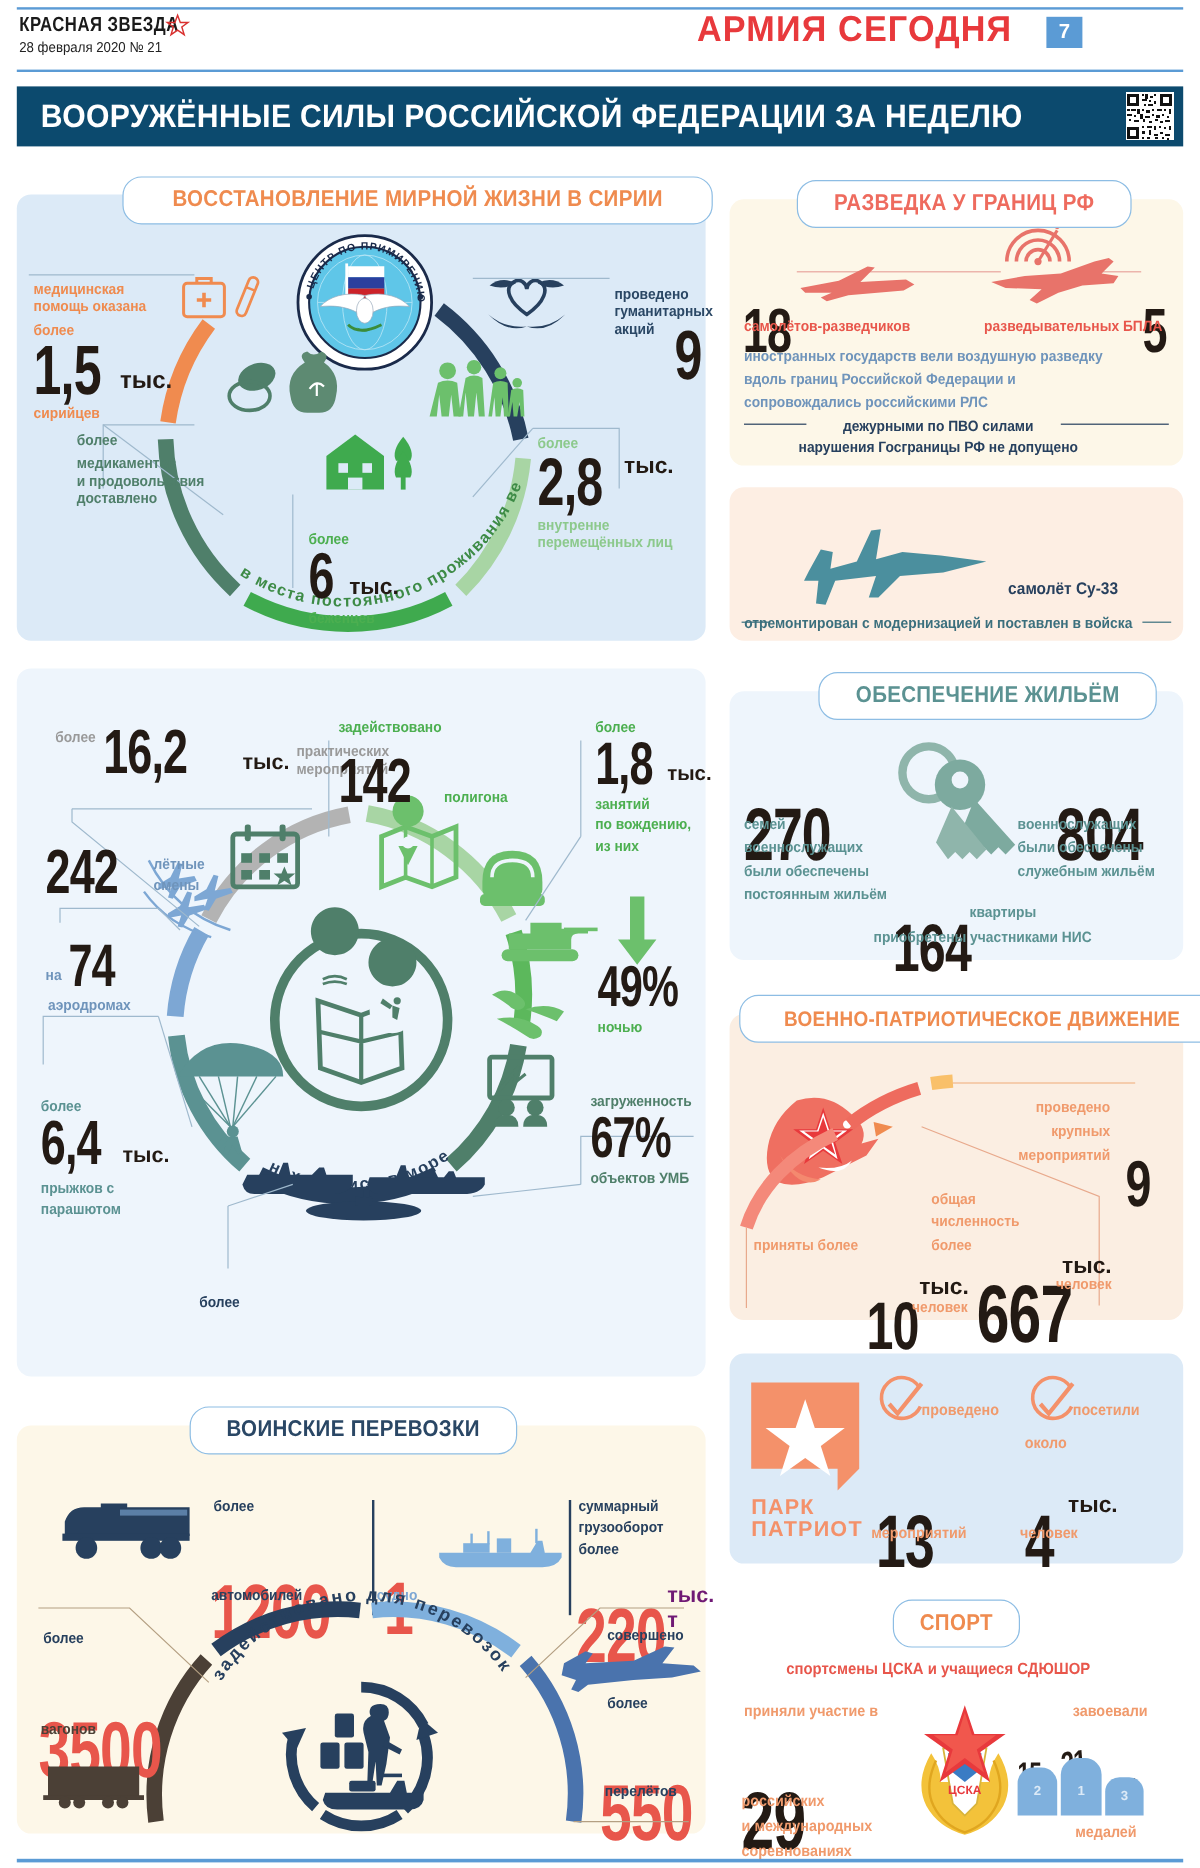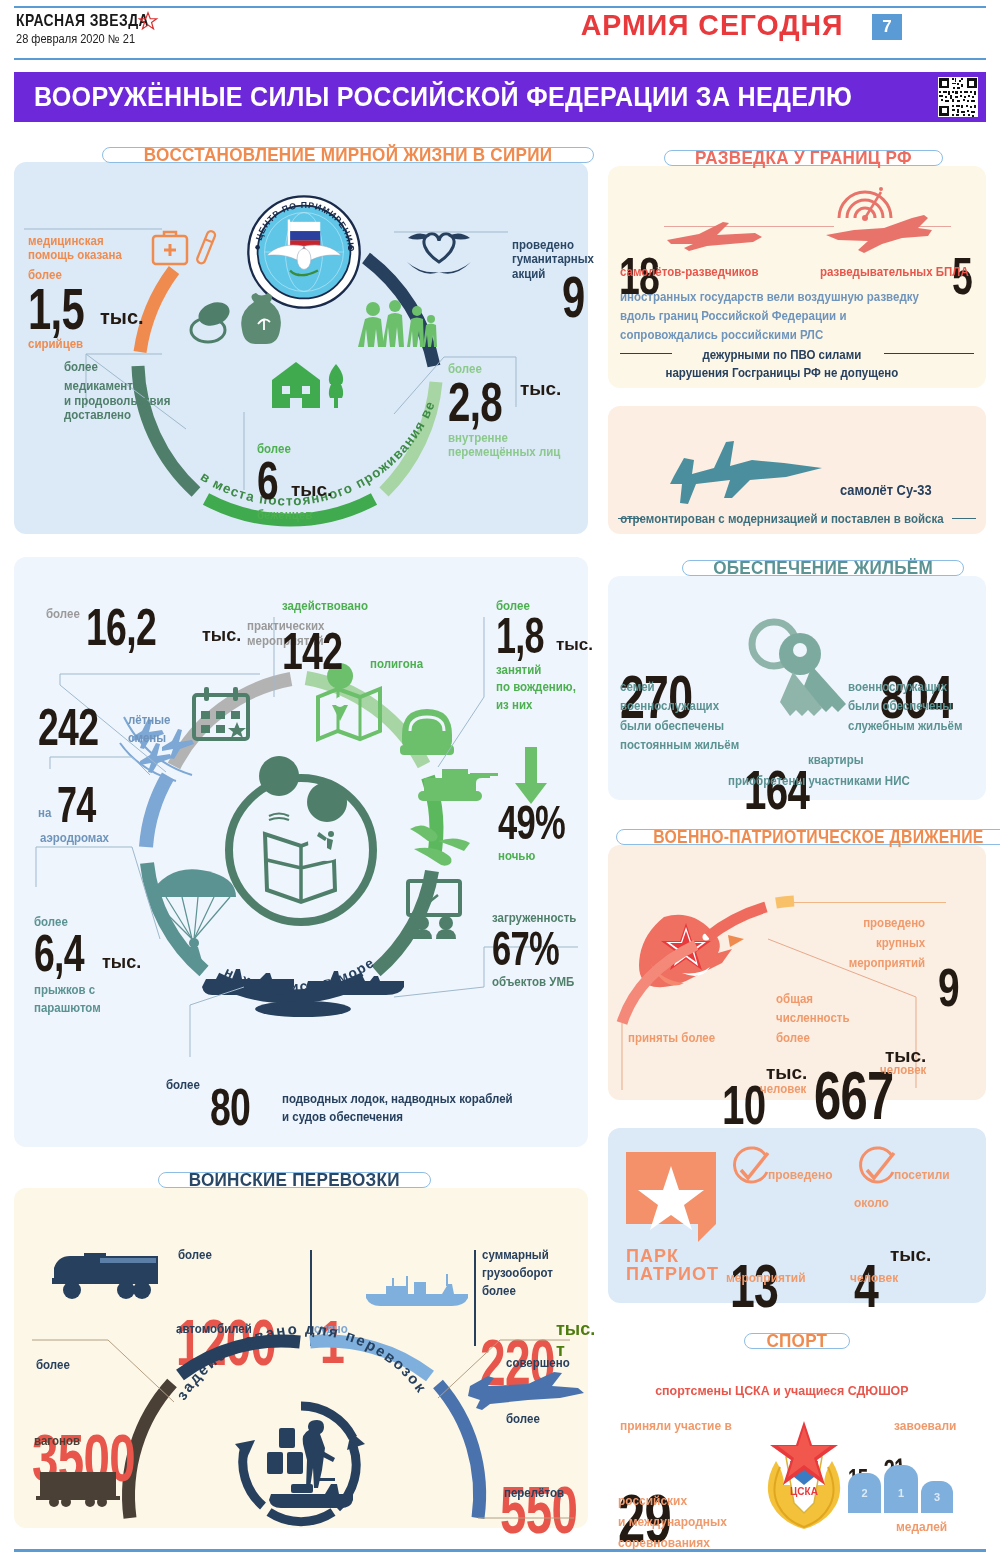--- a/index.html
+++ b/index.html
@@ -22,35 +22,35 @@
     transform:scaleX(0.92); transform-origin:left center; }
   .army-today { position:absolute; right:72px; top:8px; font-size:30px; font-weight:bold;
     color:#e8393c; letter-spacing:1px; transform:scaleX(0.95); transform-origin:right center; }
   .page-num { position:absolute; right:14px; top:14px; width:30px; height:26px;
     background:#5b9bd5; color:#fff; font-size:17px; font-weight:bold;
     display:flex; align-items:center; justify-content:center; }
   .rule-mid { position:absolute; left:14px; top:58px; width:972px; height:1.5px; background:#5b9bd5; }
 
   
   #banner { position:absolute; left:14px; top:72px; width:972px; height:50px;
-    background:#6d28d9; display:flex; align-items:center; }
+    background:#0c4a6e; display:flex; align-items:center; }
   #banner .btxt { color:#fff; font-size:27px; font-weight:bold; letter-spacing:0.3px;
     margin-left:20px; transform:scaleX(0.93); transform-origin:left center; }
   #banner .qr { position:absolute; right:8px; top:5px; width:40px; height:40px; }
 
   
   .panel { position:absolute; border-radius:12px; }
   .p-blue  { background:#dceaf7; }
   .p-blue2 { background:#eef5fc; }
   .p-cream { background:#fdf7e8; }
   .p-peach { background:#fbeee2;padding-left:26px; }
   .p-peach2{ background:#fdeee3; }
 
   .pill { position:absolute; background:#fff; border:1.5px solid #8dbde4; border-radius:16px;
-    height:16px; display:flex; align-items:center; justify-content:center;
+    height:40px; display:flex; align-items:center; justify-content:center;
     padding:0 18px; white-space:nowrap; z-index:20; }
   .pill span { font-size:19px; font-weight:bold; letter-spacing:0.3px;
     transform:scaleX(0.9); transform-origin:center; }
   .pill.o span { color:#ef8b4f; }
   .pill.r span { color:#ee6b5e; }
   .pill.t span { color:#5b9292; }
   .pill.d span { color:#2a4765; }
 
   
   .big { font-weight:bold; color:#231a14; line-height:0.85;
@@ -589,25 +589,20 @@
 
   <div style="position:absolute; left:478px; top:354px;">
     <div class="lbl t-dg cond">загруженность</div>
     <span class="big cond" style="font-size:48px; display:block; margin-top:4px; width:100px;">67%</span>
     <div class="lbl t-dg cond" style="margin-top:5px;">объектов УМБ</div>
   </div>
 
   <div style="position:absolute; left:152px; top:521px;">
     <div class="lbl t-nv cond">более</div>
   </div>
-  <div style="position:absolute; left:196px; top:528px; display:flex; align-items:flex-end;">
-    <span class="big cond" style="font-size:52px; width:72px;">80</span>
-    <span class="lbl t-nv cond" style="white-space:pre-line; line-height:1.5; margin-bottom:2px;">подводных лодок, надводных кораблей
-и судов обеспечения</span>
-  </div>
 </div>
 
 <div class="panel p-peach" style="left:608px; top:845px; width:378px; height:255px;">
   <div class="pill o" style="left:8px; top:-16px;">
     <span style="font-size:17.5px;">ВОЕННО-ПАТРИОТИЧЕСКОЕ ДВИЖЕНИЕ</span>
   </div>
 
   <svg style="position:absolute; left:28px; top:62px; width:110px; height:88px;" viewBox="0 0 110 88">
     <path d="M28 10 q26 -8 46 12 q14 12 8 24 l14 -4 l-10 14 l-36 18 q-24 10 -38 4 q-12 -8 -8 -30 q4 -22 24 -38z" fill="#ef6f61"></path>
     <path d="M92 28 l16 4 l-14 8 z" fill="#f08b4f"></path>
@@ -754,21 +749,21 @@
       <rect x="30" y="6" width="2" height="9"></rect>
         <rect x="44" y="4" width="2" height="11"></rect>
       <rect x="84" y="2" width="2" height="12"></rect>
     </g>
   </svg>
 
   <div class="lnv" style="left:460px; top:62px; height:96px; background:#27405e; width:1.5px;"></div>
   <div class="lbl t-nv cond" style="position:absolute; left:468px; top:58px; white-space:pre-line; line-height:1.45;">суммарный
 грузооборот более</div>
   <span class="big cond" style="position:absolute; left:466px; top:148px; font-size:64px; color:#e8564b;">220</span>
-  <span class="cond" style="position:absolute; left:542px; top:131px; font-size:18px; font-weight:bold; color:#4d7c0f;">тыс. т</span>
+  <span class="cond" style="position:absolute; left:542px; top:131px; font-size:18px; font-weight:bold; color:#701a75;">тыс. т</span>
 
   <svg style="position:absolute; left:0; top:0; width:574px; height:340px;">
     <g fill="none" stroke-width="13" stroke-linecap="butt">
       <path d="M116 330 A168 168 0 0 1 158 195" stroke="#4b4036"></path>
       <path d="M166 187 A168 168 0 0 1 286 154" stroke="#27405e"></path>
       <path d="M296 154 A168 168 0 0 1 416 188" stroke="#7fb0dd"></path>
       <path d="M424 196 A168 168 0 0 1 464 330" stroke="#4a73ad"></path>
     </g>
     <defs>
         <path id="trArc" d="M 160 234 A 140 140 0 0 1 420 234"></path>

